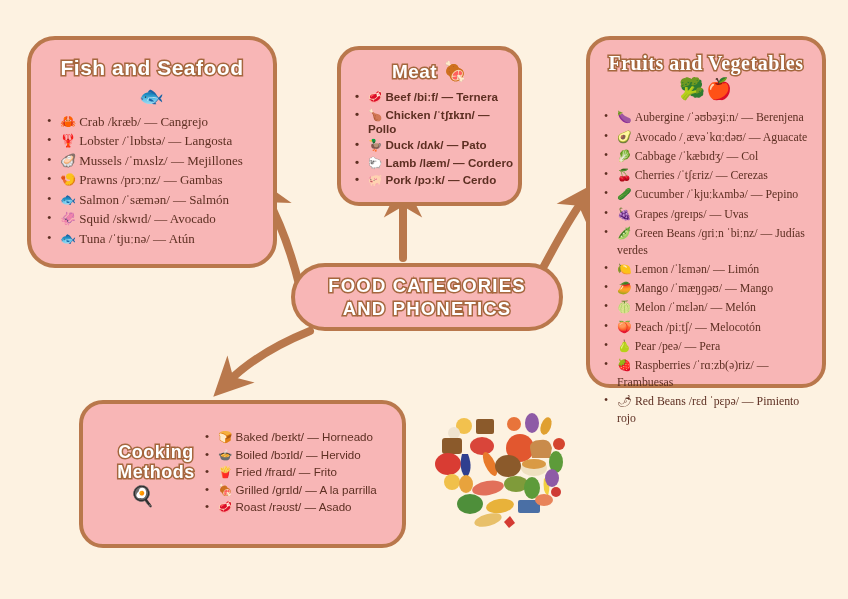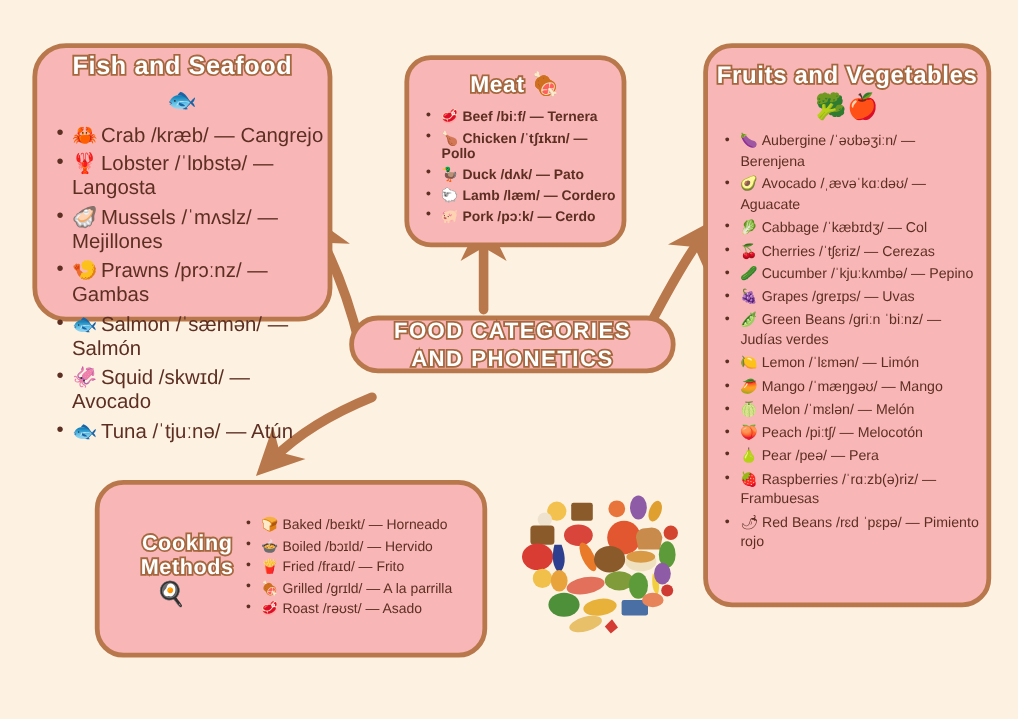--- a/index.html
+++ b/index.html
@@ -69,29 +69,30 @@
   
   #fish-card {
     left: 27px;
     top: 36px;
     width: 250px;
     height: 232px;
     border-radius: 28px;
   }
   #fish-card .card-title {
     font-size: 21px;
-    margin-top: 4px;
+    margin-top: 16px;
   }
   #fish-card .card-emoji {
     font-size: 20px;
     margin-top: 6px;
   }
   #fish-card ul.items {
     margin: 8px 0 0 14px;
-    font-size: 17px;
+    font-size: 13px;
+    font-family: Liberation Serif, serif;
   }
   #fish-card ul.items li { margin-bottom: 3.5px; }
 
   
   #meat-card {
     left: 337px;
     top: 46px;
     width: 185px;
     height: 160px;
     border-radius: 22px;
@@ -104,22 +105,23 @@
     margin: 8px 0 0 12px;
     font-size: 11.6px;
   }
   #meat-card ul.items li { margin-bottom: 3.5px; font-weight: bold; }
 
   
   #fruits-card {
     left: 586px;
     top: 36px;
     width: 240px;
-    height: 470px;
+    height: 352px;
     border-radius: 24px;
+    font-family: Liberation Serif, serif;
   }
   #fruits-card .card-title {
     font-size: 20px;
     margin-top: 12px;
   }
   #fruits-card .card-emoji {
     font-size: 21px;
     margin-top: 5px;
   }
   #fruits-card ul.items {
@@ -158,21 +160,21 @@
     font-size: 11.6px;
     margin: 0 6px 0 0;
   }
   #cooking-card ul.items li { margin-bottom: 3.5px; }
 
   
   #center-card {
     left: 291px;
     top: 263px;
     width: 272px;
-    height: 48px;
+    height: 68px;
     border-radius: 34px;
     display: flex;
     align-items: center;
     justify-content: flex-end;
   }
   #center-title {
     text-align: center;
     font-size: 18.5px;
     font-weight: bold;
     color: #ffffff;

